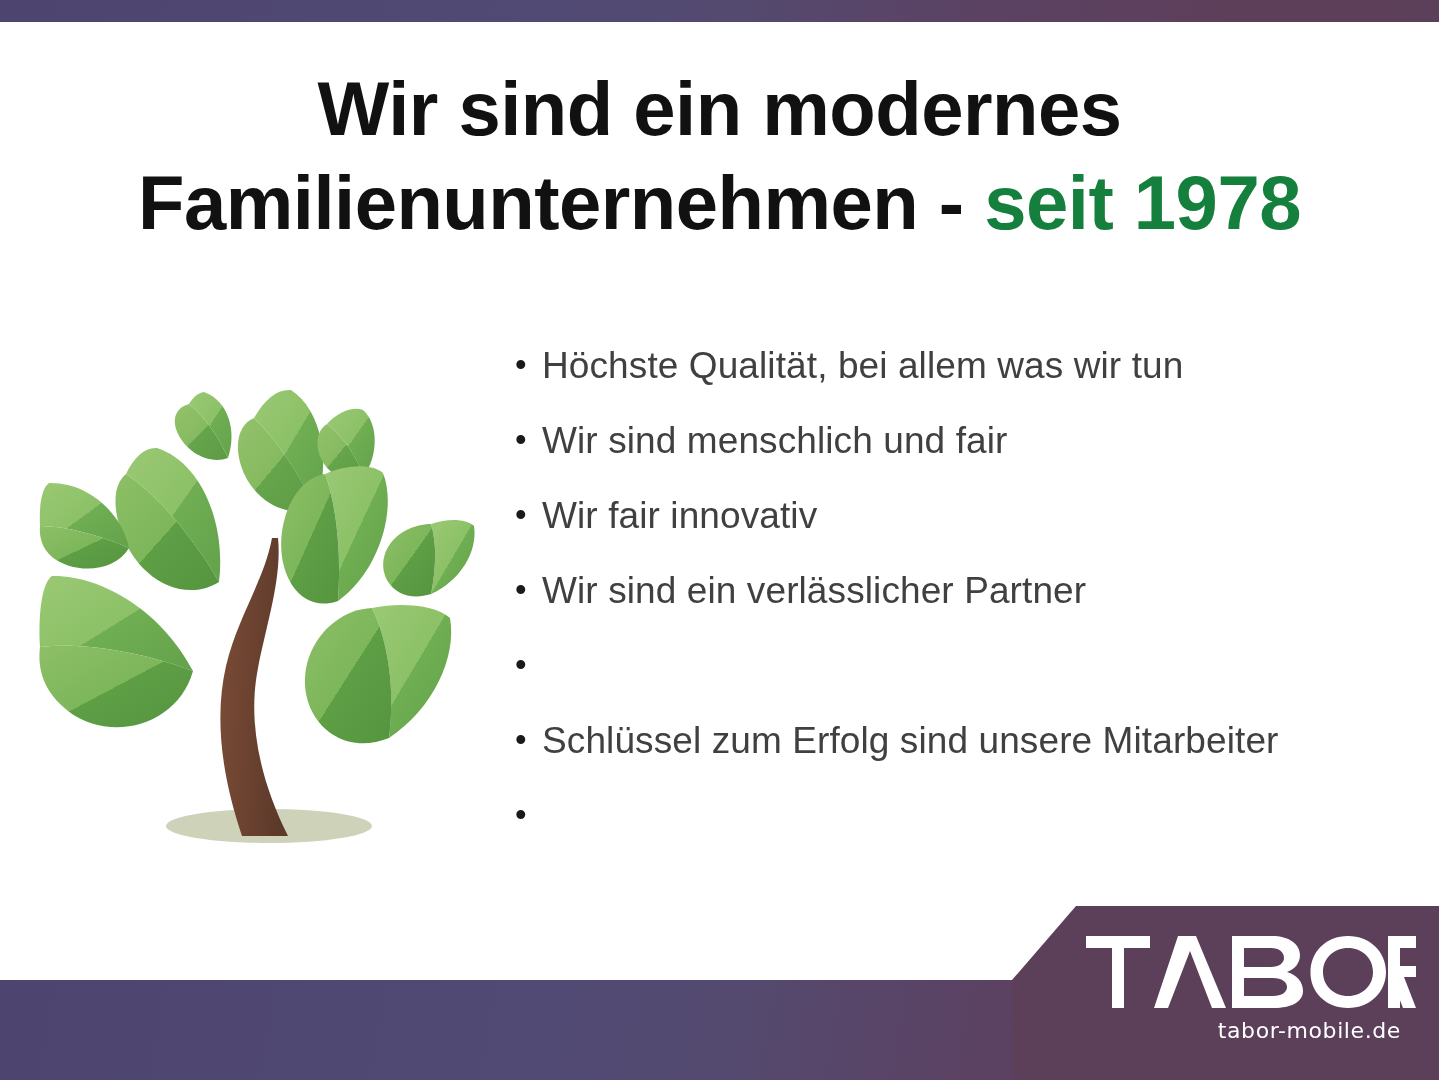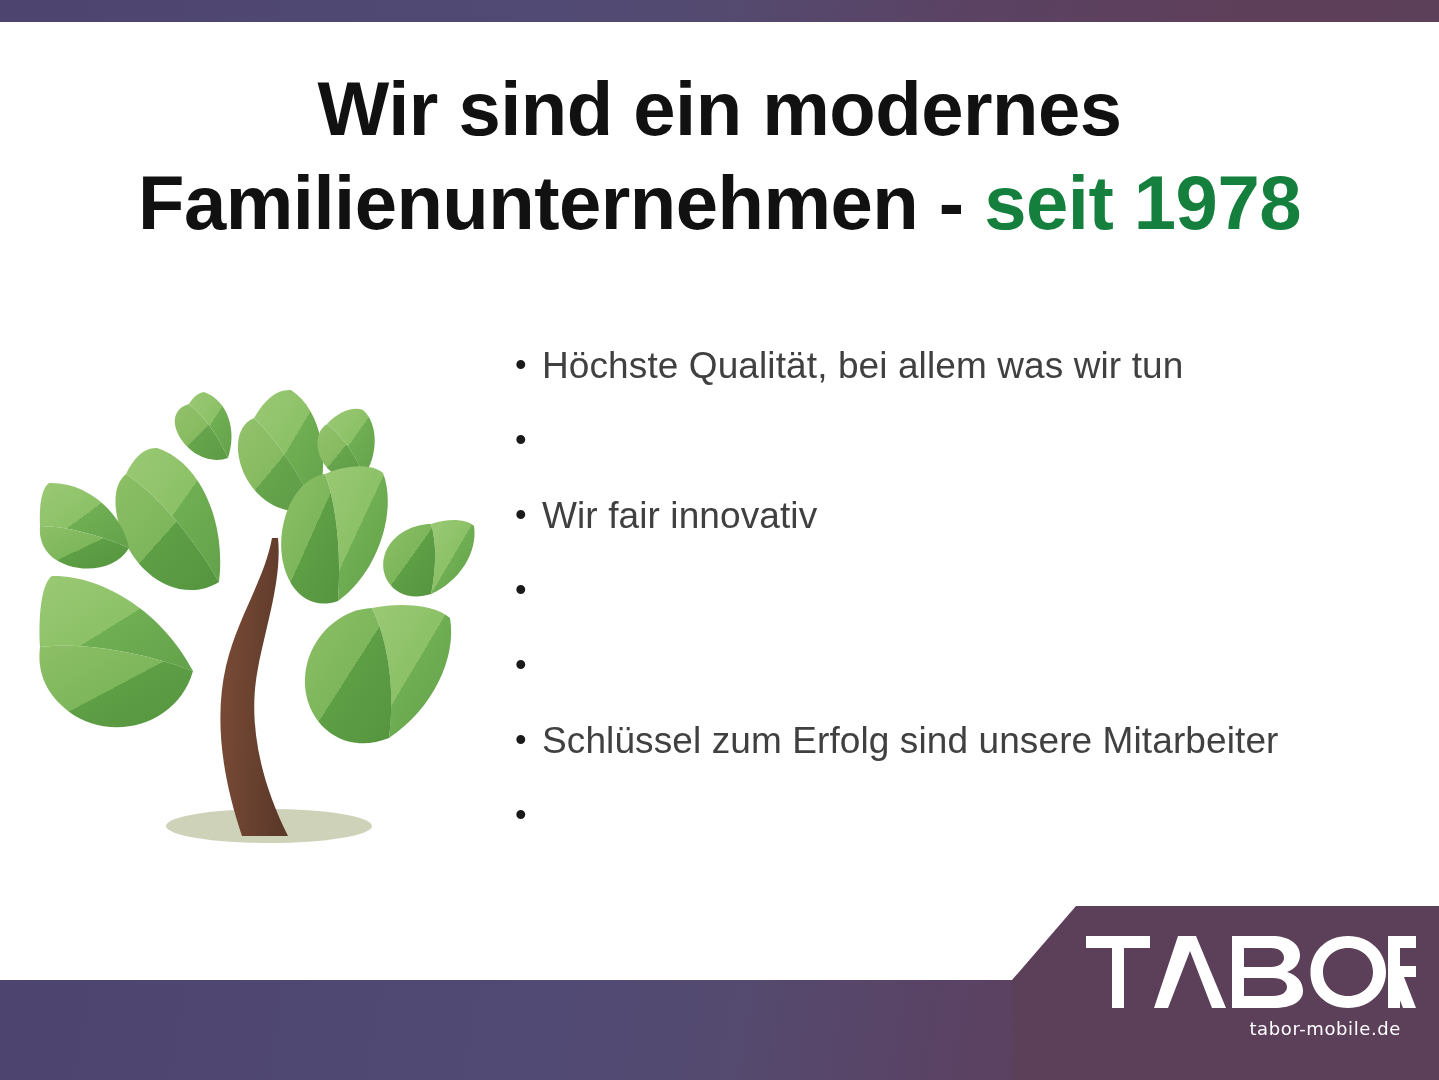--- a/index.html
+++ b/index.html
@@ -124,21 +124,21 @@
   #logo-tagline {
     position: absolute;
     left: 0;
     top: 112px;
     width: 427px;
     padding-right: 38px;
     box-sizing: border-box;
     text-align: right;
     color: #ffffff;
     font-family: "DejaVu Sans", sans-serif;
-    font-size: 18px;
+    font-size: 22px;
     letter-spacing: 0.6px;
   }
 </style>
 </head>
 <body>
 
 <div id="slide">
 
   <div id="top-bar" class="bar"></div>
 
@@ -208,27 +208,29 @@
     </svg>
   </div>
 
   <div id="bullet-list">
     <div class="bullet-row">
       <span class="bullet-dot">•</span>
       <span class="bullet-text">Höchste Qualität, bei allem was wir tun</span>
     </div>
     <div class="bullet-row">
       <span class="bullet-dot">•</span>
+      <span class="bullet-text">Wir sind menschlich und fair</span>
     </div>
     <div class="bullet-row">
       <span class="bullet-dot">•</span>
       <span class="bullet-text">Wir fair innovativ</span>
     </div>
     <div class="bullet-row">
       <span class="bullet-dot">•</span>
+      <span class="bullet-text">Wir sind ein verlässlicher Partner</span>
     </div>
     <div class="bullet-row">
       <span class="bullet-dot">•</span>
     </div>
     <div class="bullet-row">
       <span class="bullet-dot">•</span>
       <span class="bullet-text">Schlüssel zum Erfolg sind unsere Mitarbeiter</span>
     </div>
     <div class="bullet-row">
       <span class="bullet-dot">•</span>

